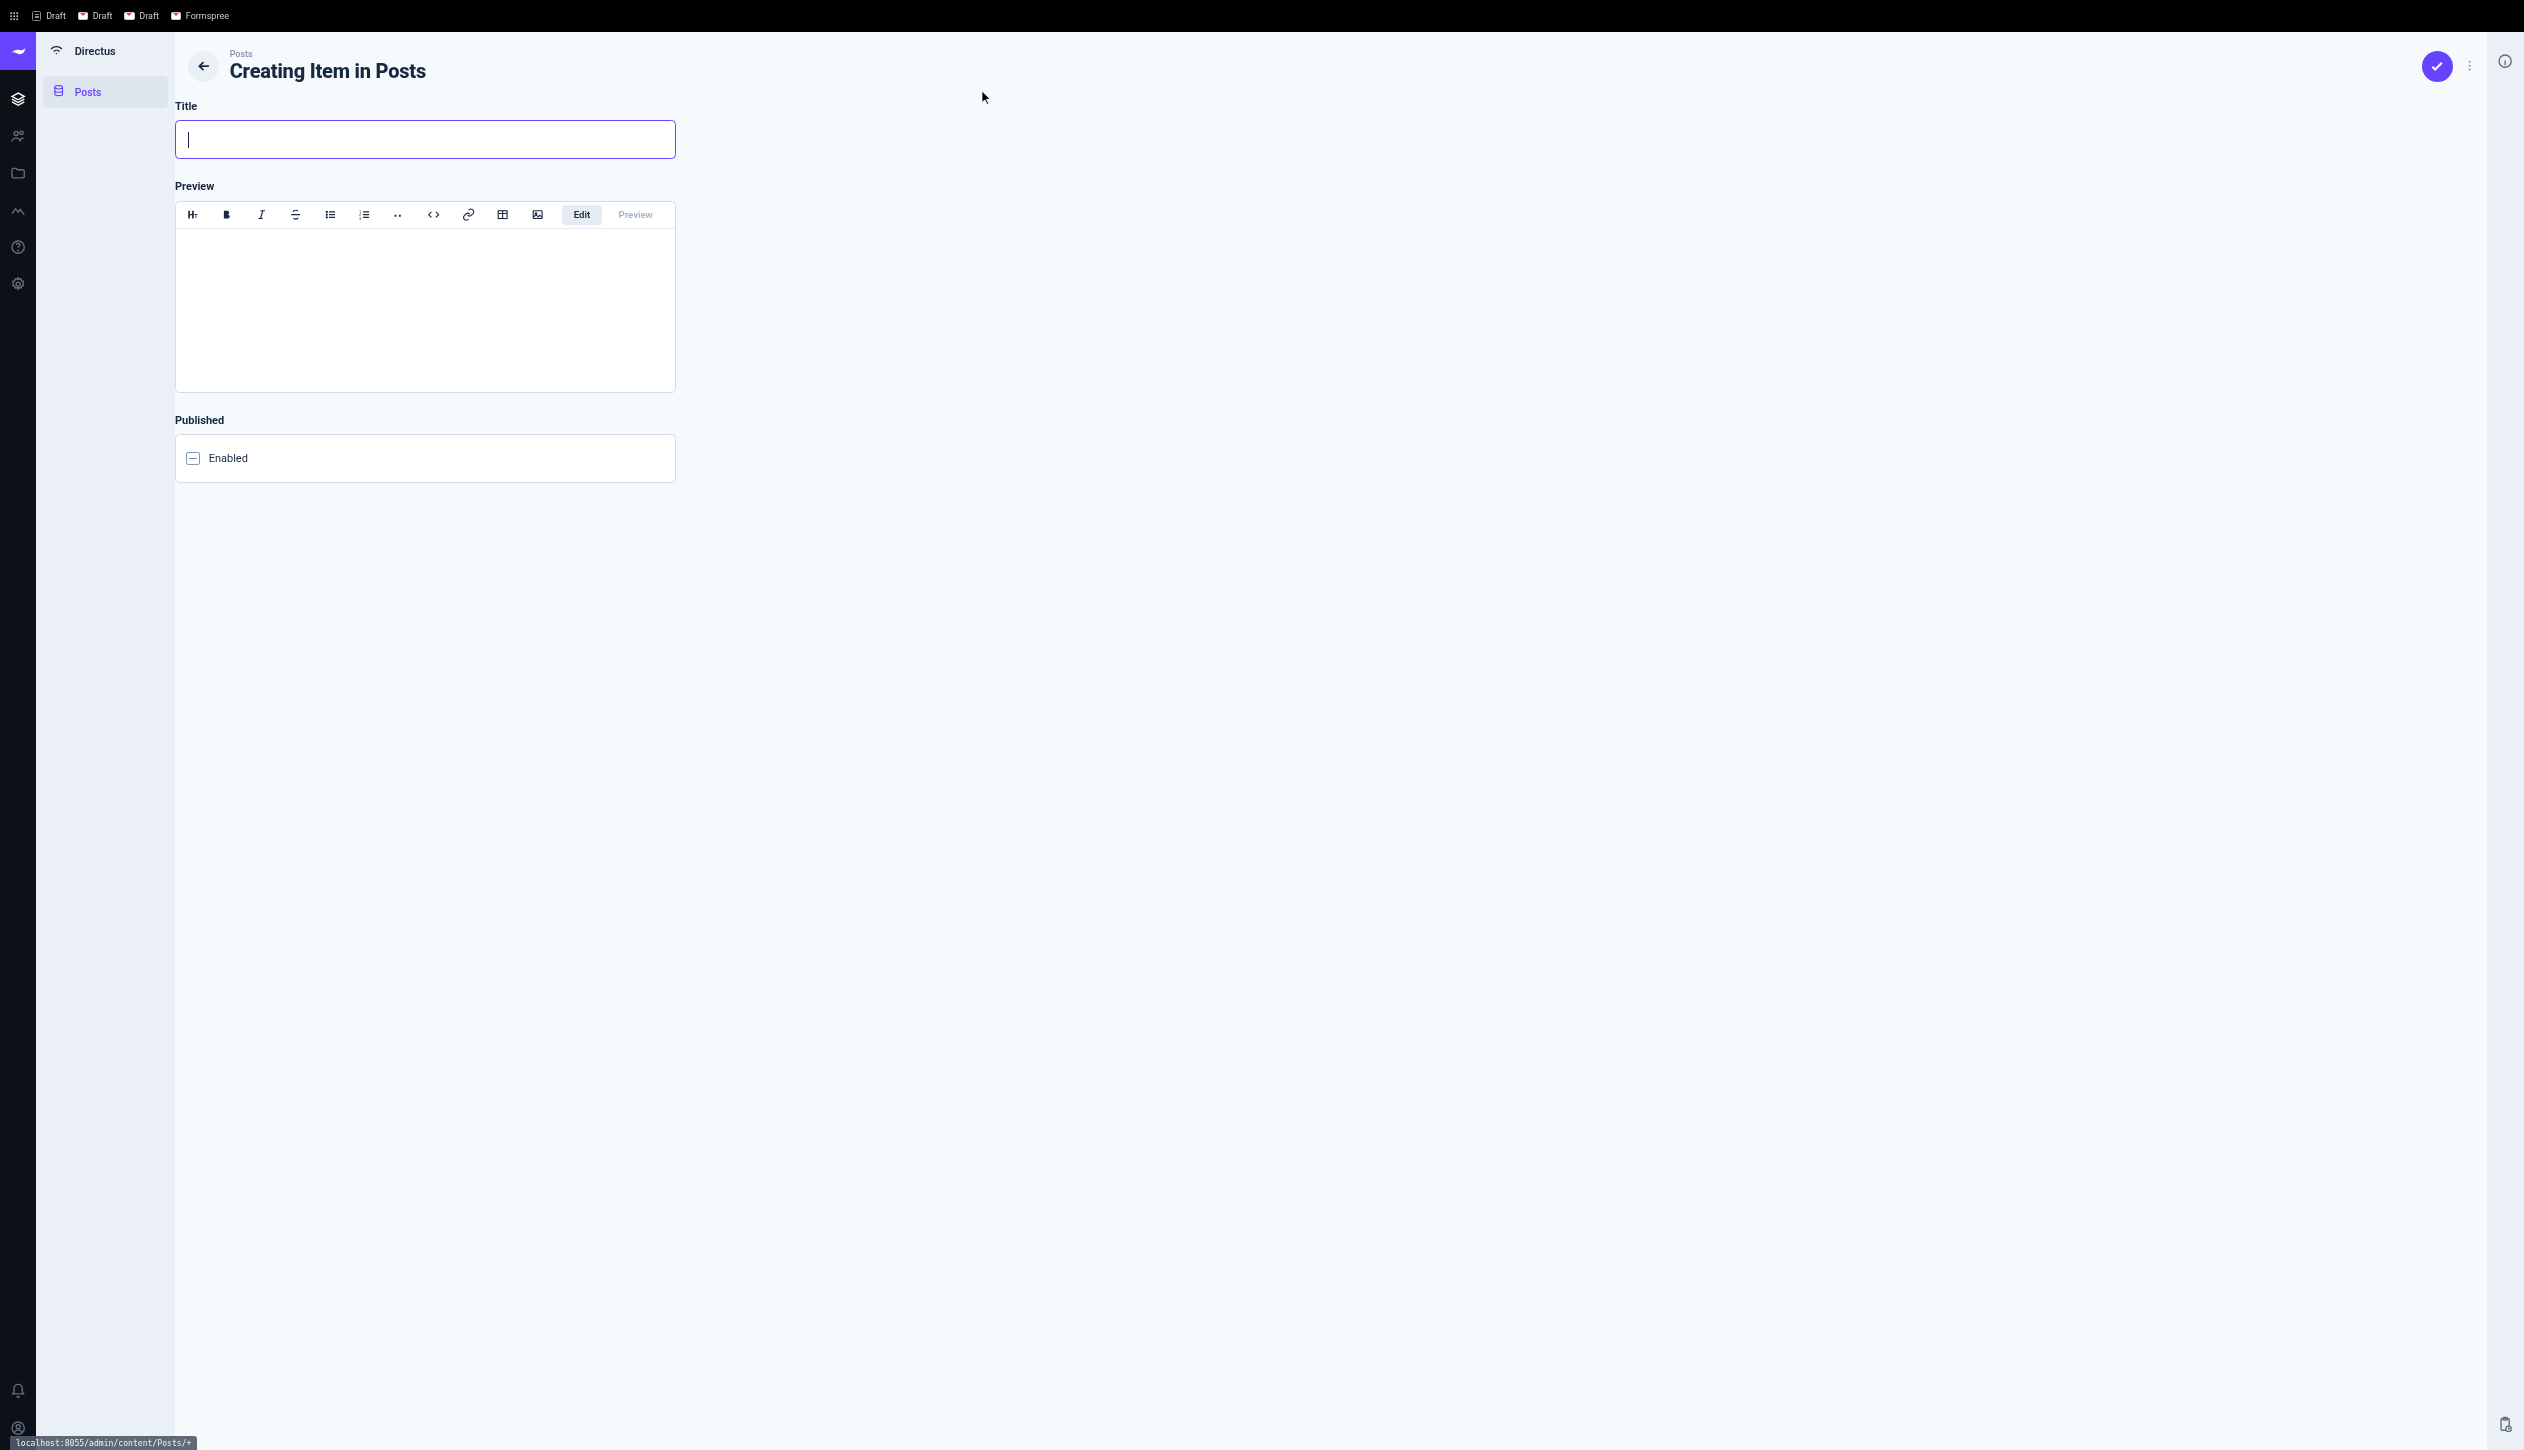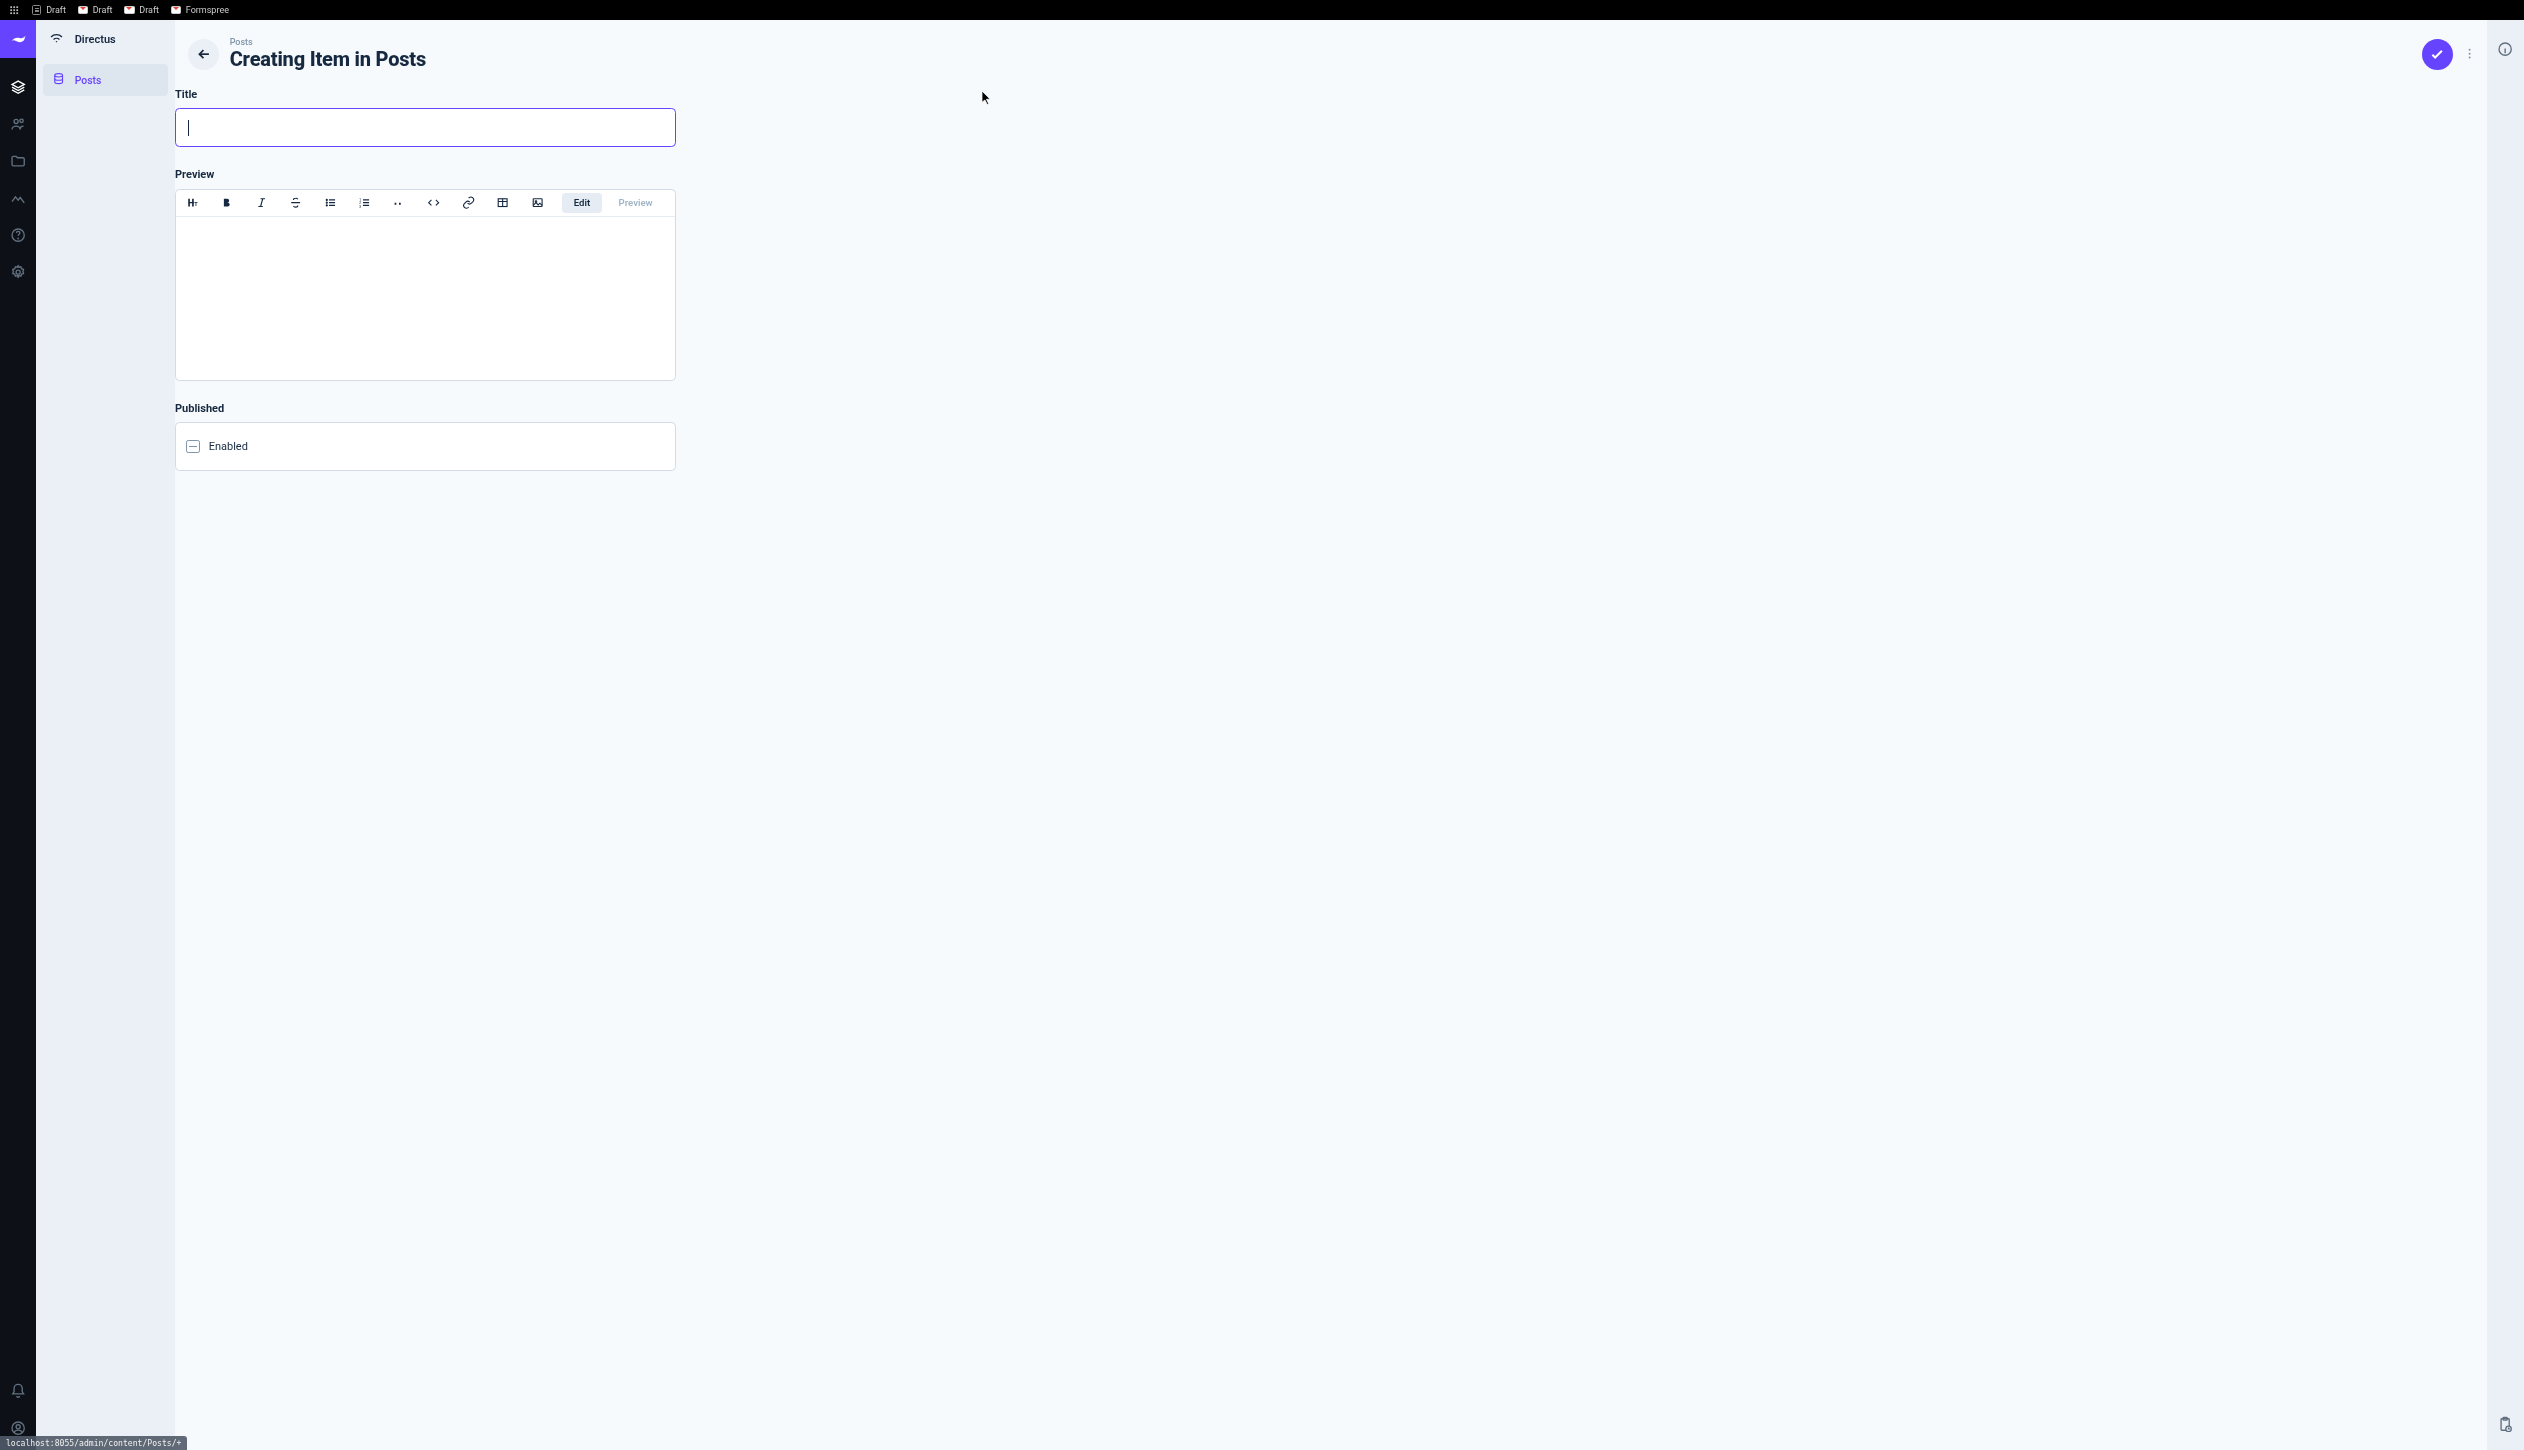--- a/index.html
+++ b/index.html
@@ -1,17 +1,17 @@
 <!DOCTYPE html>
 <html style="font-size:12px"><head>
   <meta charset="utf-8">
   <style>
     * { margin: 0; padding: 0; box-sizing: border-box; font-family: -apple-system, BlinkMacSystemFont, "Segoe UI", Roboto, Helvetica, Arial, sans-serif; }
     body { background: #f0f4f9; color: #172940; overflow: hidden; width: 100%; height: 100vh; display: flex; flex-direction: column; }
-    .browser-bar { height: 20px; background: #000; display: flex; align-items: center; padding: 0 9px; flex-shrink: 0; gap: 12px; }
+    .browser-bar { height: 32px; background: #000; display: flex; align-items: center; padding: 0 9px; flex-shrink: 0; gap: 12px; }
     .apps-icon { color: #ddd; display: flex; }
     .tab { display: flex; align-items: center; gap: 4.4px; color: #ccc; font-size: 9px; }
     .tab-icon { width: 10.4px; height: 10.4px; display: inline-flex; align-items: center; justify-content: center; font-size: 7.4px; border-radius: 1.5px; }
     .gm { width:10.4px; height:8.1px; background:#fff; border:0.7px solid #ccc; border-radius:1.5px; position:relative; overflow:hidden;}
     .gm::before { content:''; position:absolute; left:0.7px; top:0; width:0; height:0; border-left:3.7px solid transparent; border-right:3.7px solid transparent; border-top:3.7px solid #ea4335;}
     .doc-icon { width:9px; height:10.4px; border:0.7px solid #888; border-radius:1.5px; display:flex; flex-direction:column; justify-content:center; gap:0.7px; padding:1.5px;}
     .doc-icon span { height:0.7px; background:#888; }
 
     .app { display: flex; flex: 1; min-height: 0; }
 
@@ -56,21 +56,21 @@
     .editor-body { min-height: 163px; padding: 10.4px; }
     .checkbox-wrap { border: 1.5px solid #d3dce6; border-radius: 4.4px; background: #fff; height: 49px; display: flex; align-items: center; padding: 0 10.4px; gap: 9px; }
     .checkbox { width: 13.3px; height: 13.3px; border: 1.5px solid #8196ab; border-radius: 2.2px; display: flex; align-items: center; justify-content: center; color: #8196ab; cursor: pointer; }
     .checkbox-line { width: 7.4px; height: 1.5px; background: #8196ab; }
     .checkbox-label { font-size: 11px; color: #172940; }
 
     .right-rail { width: 37px; background: #eaf0f6; display: flex; flex-direction: column; align-items: center; flex-shrink: 0; padding-top: 10.4px; }
     .right-rail-btn { width: 37px; height: 37px; display: flex; align-items: center; justify-content: center; color: #62707f; cursor: pointer; }
     .right-rail-bottom { margin-top: auto; padding-bottom: 7.4px; }
 
-    .status-bar { position: fixed; bottom: 0; left: 0; background: rgba(80, 90, 104, 0.9); color: #f0f0f0; font-size: 8.1px; padding: 2.2px 6px; border-top-right-radius: 3px; font-family: monospace; }
+    .status-bar { position: fixed; bottom: 0; left: 10px; background: rgba(80, 90, 104, 0.9); color: #f0f0f0; font-size: 8.1px; padding: 2.2px 6px; border-top-right-radius: 3px; font-family: monospace; }
 
     .cursor-caret { display:inline-block; width:0.7px; height:16.3px; background:#172940; vertical-align:middle; }
 
     .mouse-ptr { position: fixed; left: 982px; top: 91px; pointer-events: none; }
   </style>
 </head>
 <body>
 
 <div class="browser-bar">
   <span class="apps-icon">

